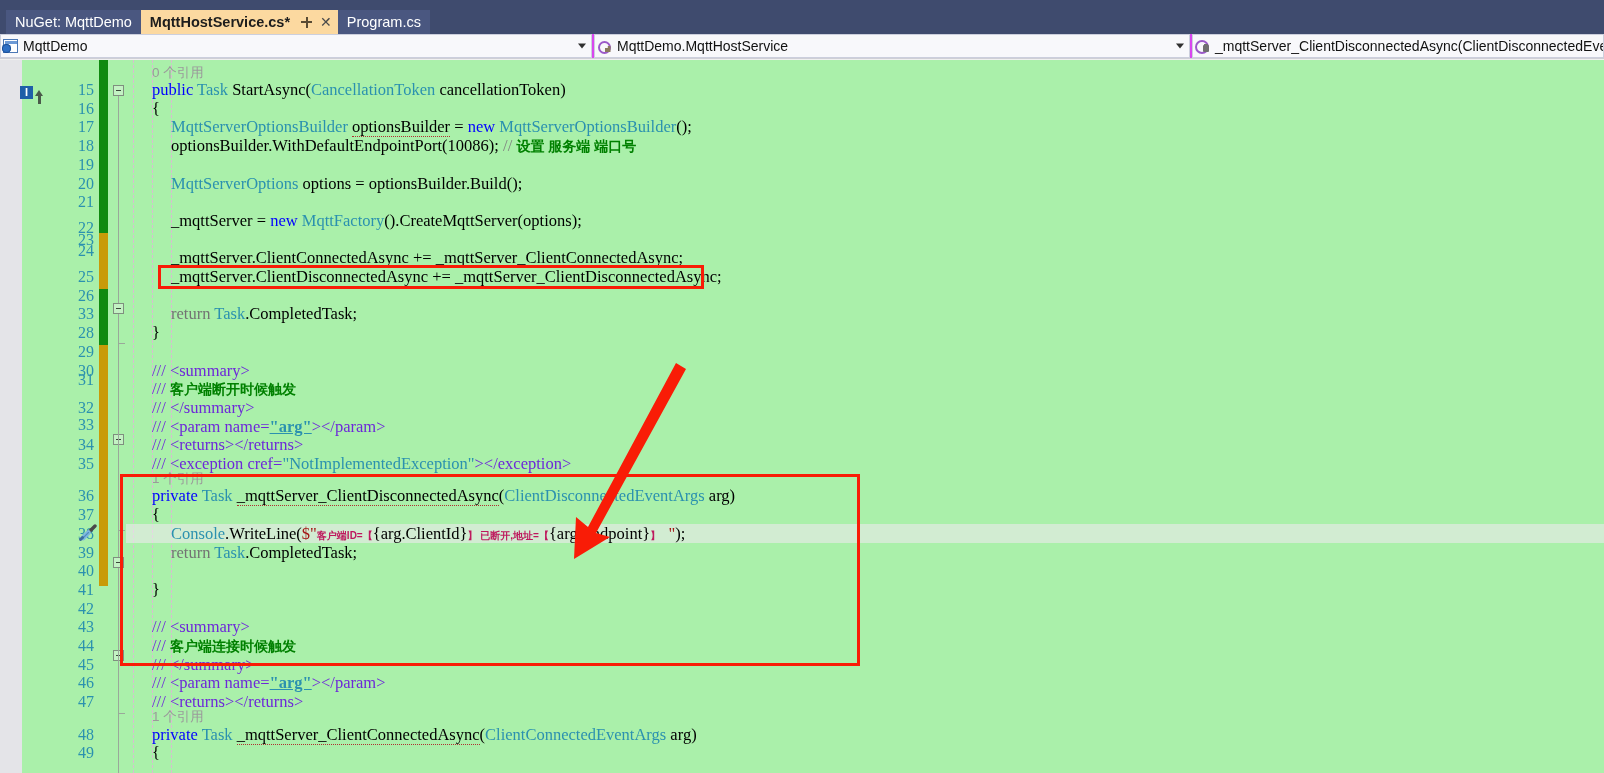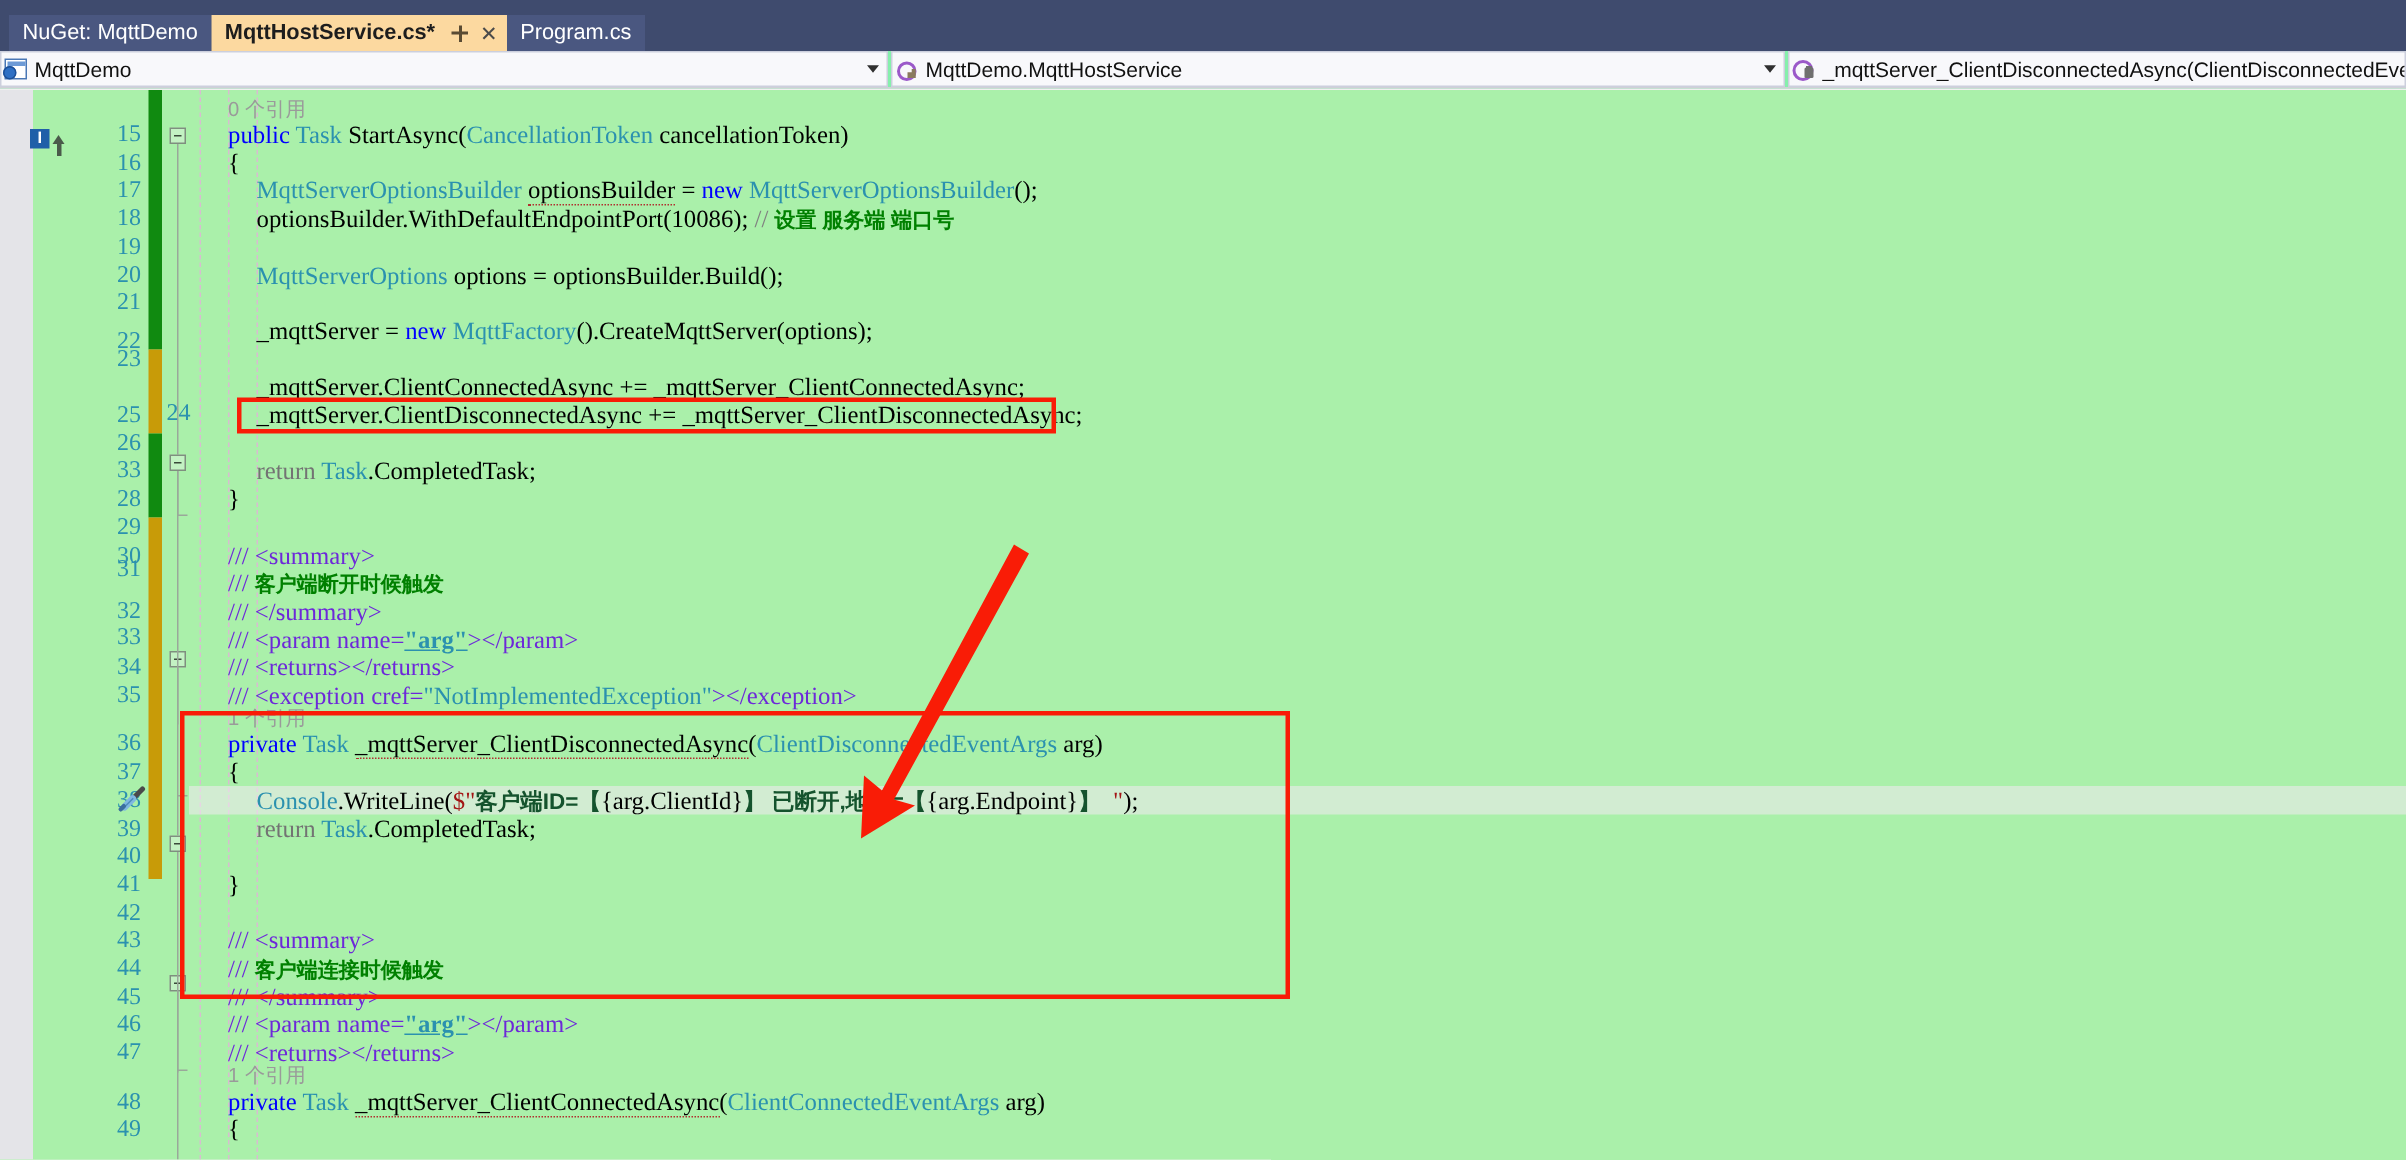--- a/index.html
+++ b/index.html
@@ -60,21 +60,21 @@
   .close-x {
     font-family: "Liberation Sans", sans-serif;
     font-size: 14px; color: #4b4b4b;
     line-height: 1; padding: 0 2px;
   }
 
   
   .navbar {
     position: absolute; left: 0; top: 34px;
     width: 1604px; height: 25px;
-    background: #86efac;
+    background: #d946ef;
     border-bottom: 1px solid #cfcfd6;
     display: flex; align-items: stretch;
   }
   .navcombo {
     display: flex; align-items: center;
     height: 100%;
     background: #f8f8fb;
     border: 1px solid #cccfdd;
     font-family: "Liberation Sans", sans-serif;
     font-size: 14px;
@@ -242,21 +242,21 @@
   
   .kw   { color: #0000ff; }
   .type { color: #2b91af; }
   .ctl  { color: #737373; }
   .cmt  { color: #808080; }
   .cmt-cn { color: #008000; font-family: "Liberation Sans", sans-serif; font-size: 14px; font-weight: bold; }
   .xdoc { color: #6d28d9; }
   .xattr{ color: #2b91af; font-weight: bold; text-decoration: underline; }
   .xval { color: #2b91af; }
   .str  { color: #a31515; }
-  .strcn{ color: #14532d; font-family: "Liberation Sans", sans-serif; font-size: 15px; font-weight: bold; margin-top: 43px; }
+  .strcn{ color: #be185d; font-family: "Liberation Sans", sans-serif; font-size: 10px; font-weight: bold; margin-top: 43px; }
   .num  { color: #000000; }
   .id   { color: #000000; }
   .lens {
     color: #9a9a9a;
     font-family: "Liberation Sans", sans-serif;
     font-size: 13.5px;
   }
 
   
   .smarttag {
@@ -393,21 +393,21 @@
 
   <div class="lnum" style="top:21px;">15</div>
   <div class="lnum" style="top:39.7px;">16</div>
   <div class="lnum" style="top:58.4px;">17</div>
   <div class="lnum" style="top:77.1px;">18</div>
   <div class="lnum" style="top:95.8px;">19</div>
   <div class="lnum" style="top:114.5px;">20</div>
   <div class="lnum" style="top:133.2px;">21</div>
   <div class="lnum" style="top:159px;">22</div>
   <div class="lnum" style="top:170.6px;">23</div>
-  <div class="lnum" style="top:207px;margin-left:33px;">24</div>
+  <div class="lnum" style="top:182px;">24</div>
   <div class="lnum" style="top:208px;">25</div>
   <div class="lnum" style="top:226.7px;">26</div>
   <div class="lnum" style="top:245.4px;">33</div>
   <div class="lnum" style="top:264.1px;">28</div>
   <div class="lnum" style="top:282.8px;">29</div>
   <div class="lnum" style="top:301.5px;">30</div>
   <div class="lnum" style="top:311px;">31</div>
   <div class="lnum" style="top:338.9px;">32</div>
   <div class="lnum" style="top:356px;text-align:right;">33</div>
   <div class="lnum" style="top:376.3px;">34</div>

